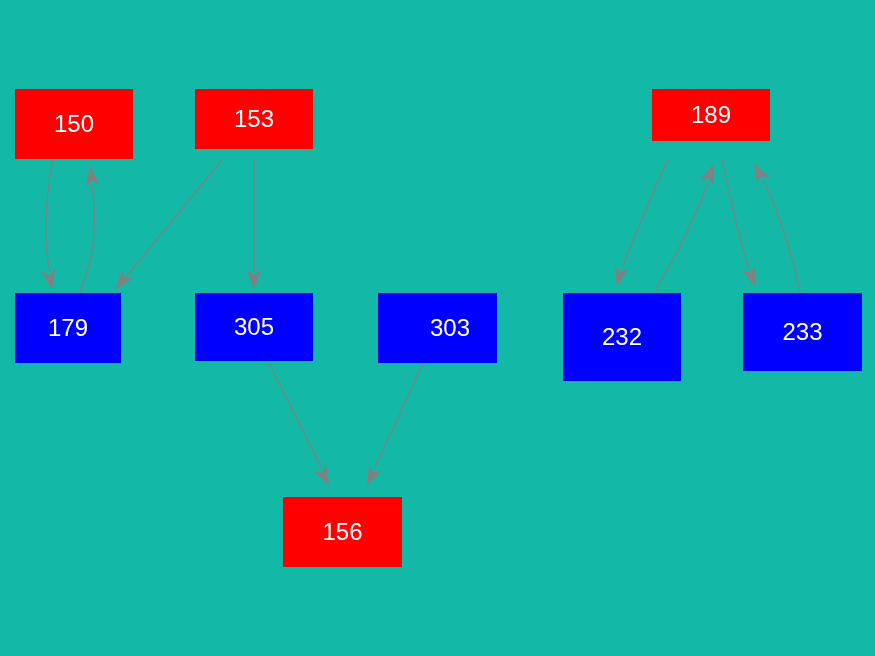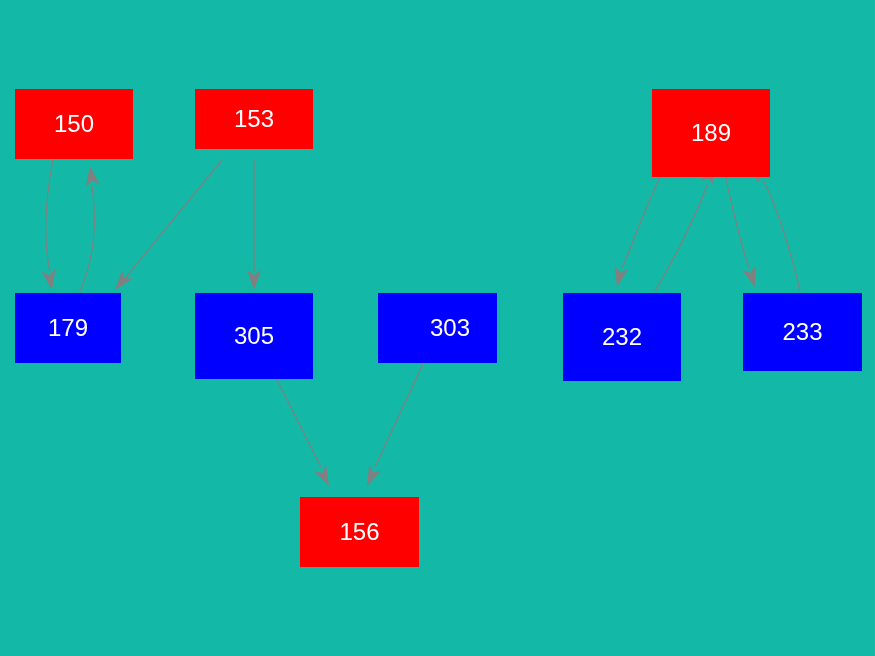--- a/index.html
+++ b/index.html
@@ -90,36 +90,36 @@
       </g>
     </svg>
 
   <div id="node-layer">
       <div class="node" style="left: 15px; top: 89px; width: 118px; height: 70px; background: rgb(255, 0, 0);">
         <span class="node-label">150</span>
       </div>
       <div class="node" style="left: 195px; top: 89px; width: 118px; height: 60px; background: rgb(255, 0, 0);">
         <span class="node-label">153</span>
       </div>
-      <div class="node" style="left: 652px; top: 89px; width: 118px; height: 88px; background: rgb(255, 0, 0);">
+      <div class="node" style="left: 652px; top: 89px; width: 118px; height: 52px; background: rgb(255, 0, 0);">
         <span class="node-label">189</span>
       </div>
       <div class="node" style="left: 15px; top: 293px; width: 106px; height: 70px; background: rgb(0, 0, 255);">
         <span class="node-label">179</span>
       </div>
-      <div class="node" style="left: 195px; top: 293px; width: 118px; height: 86px; background: rgb(0, 0, 255); text-align: right;">
+      <div class="node" style="left: 195px; top: 293px; width: 118px; height: 68px; background: rgb(0, 0, 255); text-align: right;">
         <span class="node-label">305</span>
       </div>
       <div class="node" style="left: 378px; top: 293px; width: 119px; height: 70px; background: rgb(0, 0, 255); padding-left: 25px;">
         <span class="node-label">303</span>
       </div>
       <div class="node" style="left: 563px; top: 293px; width: 118px; height: 88px; background: rgb(0, 0, 255);">
         <span class="node-label">232</span>
       </div>
       <div class="node" style="left: 743px; top: 293px; width: 119px; height: 78px; background: rgb(0, 0, 255);">
         <span class="node-label">233</span>
       </div>
-      <div class="node" style="left: 300px; top: 497px; width: 119px; height: 70px; background: rgb(255, 0, 0);">
+      <div class="node" style="left: 283px; top: 497px; width: 119px; height: 70px; background: rgb(255, 0, 0);">
         <span class="node-label">156</span>
       </div>
     </div>
 
 </div>
 
 </body></html>

